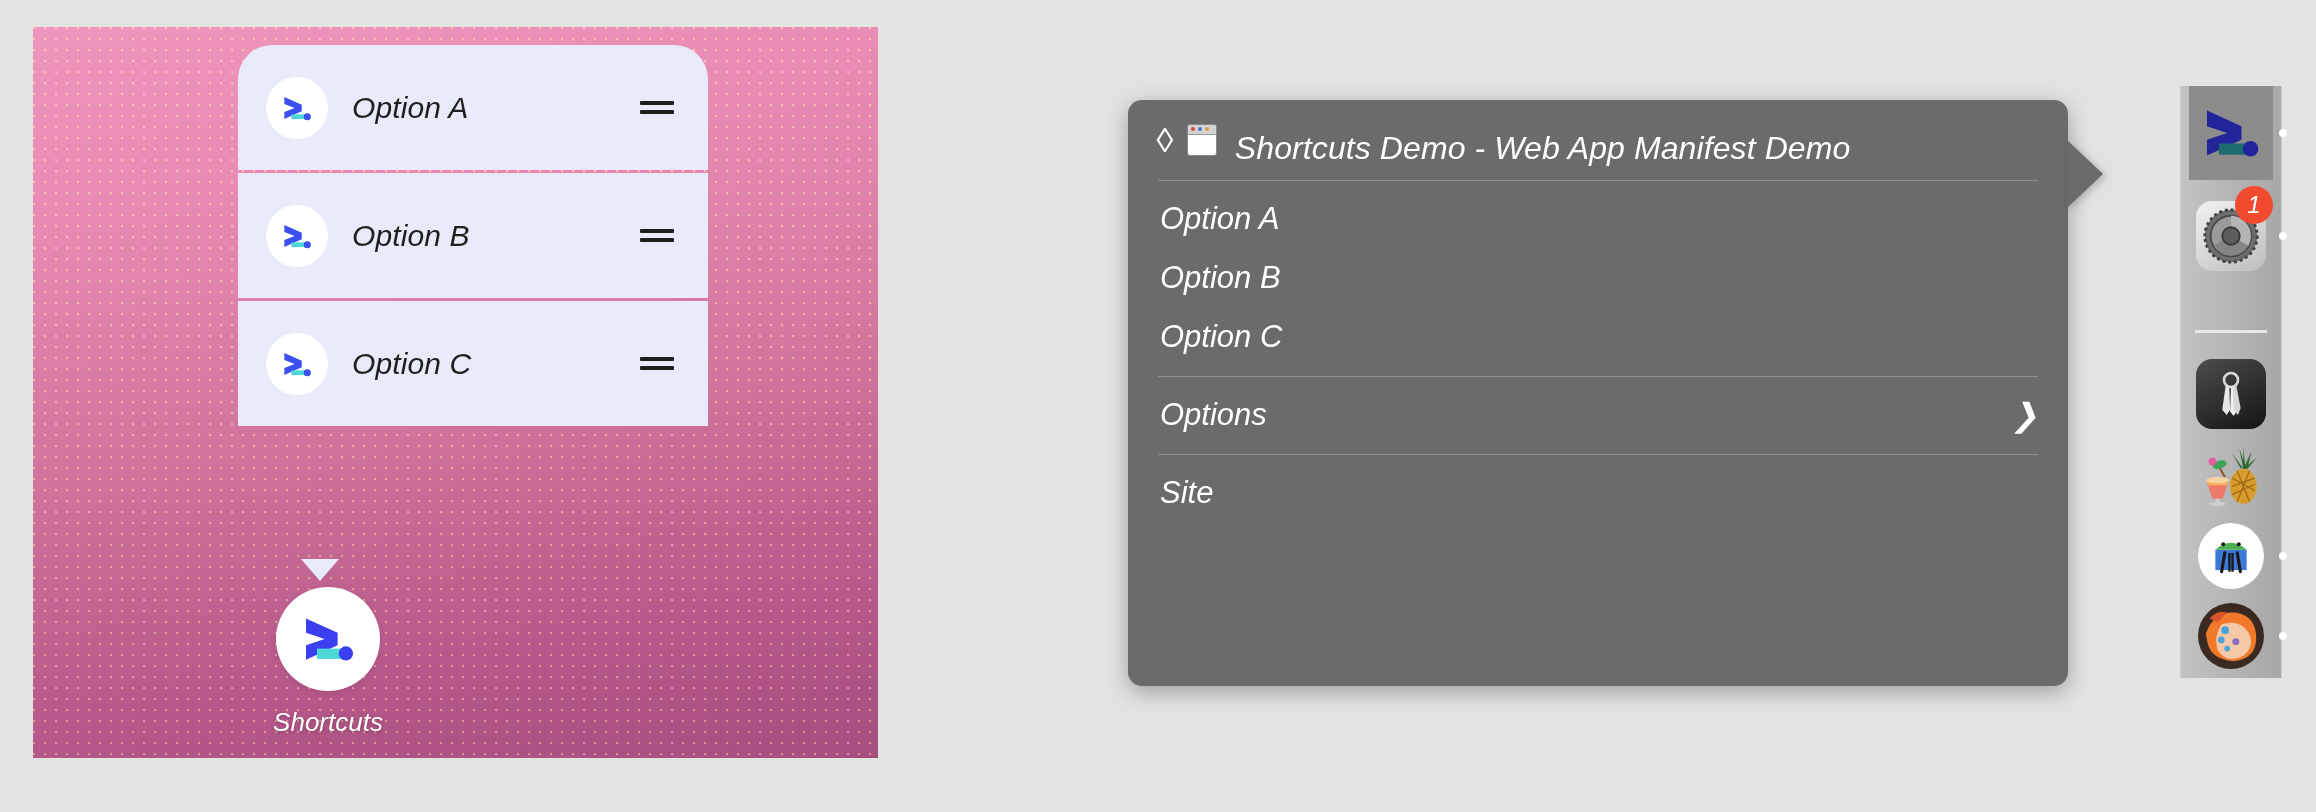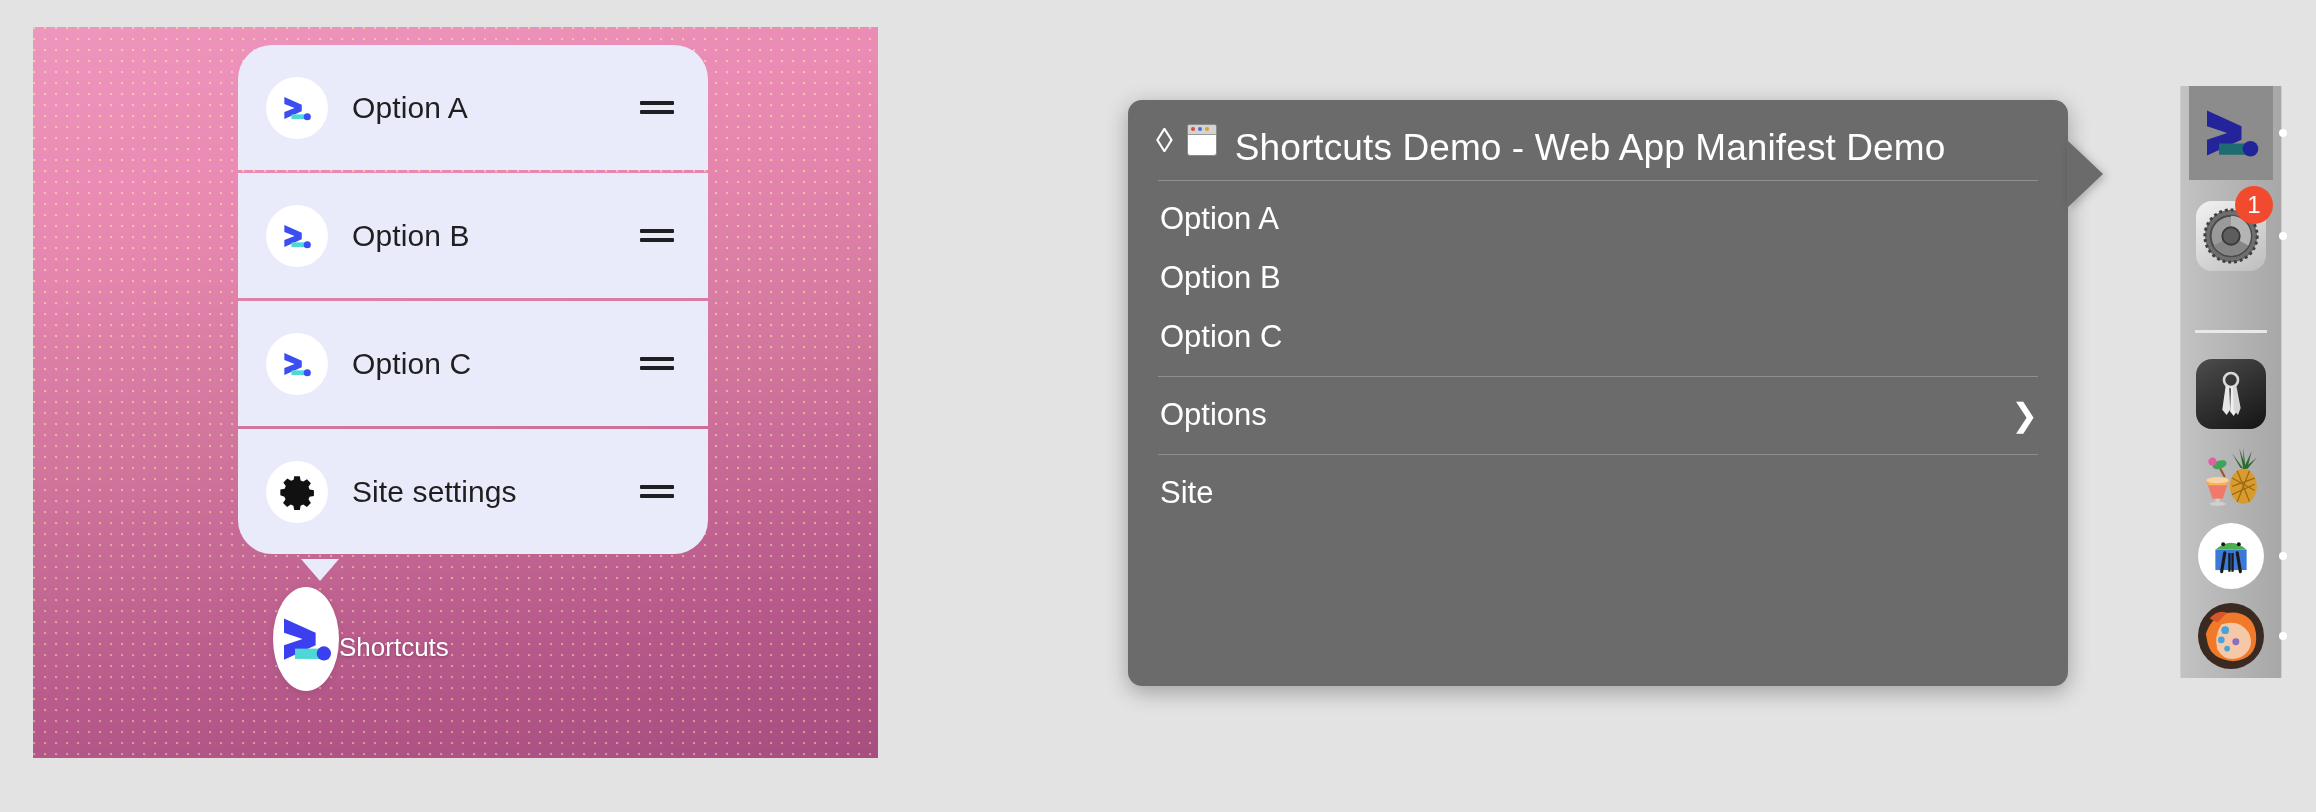--- a/index.html
+++ b/index.html
@@ -10,20 +10,21 @@
     height: 812px;
     overflow: hidden;
     font-family: "Liberation Sans", sans-serif;
   }
 
   #stage {
     position: relative;
     width: 2316px;
     height: 812px;
     background: #e3e3e4;
+    font-style: italic;
   }
 
   
   #pink-panel {
     position: absolute;
     left: 33px;
     top: 27px;
     width: 845px;
     height: 731px;
     background:
@@ -115,21 +116,21 @@
     z-index: 2;
   }
 
   
   #app-launcher {
     position: absolute;
     left: 240px;
     top: 560px;
     width: 110px;
     display: flex;
-    flex-direction: row;
+    flex-direction: column;
     align-items: center;
     z-index: 3;
   }
   #app-icon-circle {
     width: 104px;
     height: 104px;
     border-radius: 50%;
     background: #ffffff;
     display: flex;
     align-items: center;
@@ -208,21 +209,21 @@
     top: 2px;
     width: 4px; height: 4px;
     border-radius: 50%;
   }
   #menu-window-icon .d1 { left: 3px;  background: #e04a3a; }
   #menu-window-icon .d2 { left: 10px; background: #4a6fd0; }
   #menu-window-icon .d3 { left: 17px; background: #d8a23a; }
 
   #menu-title {
     color: #ffffff;
-    font-size: 37px;
+    font-size: 32px;
     white-space: nowrap;
     letter-spacing: 0.1px;
     margin-top: 16px;
   }
 
   .menu-sep {
     height: 1px;
     background: #8f8f8f;
     margin: 0 30px;
   }
@@ -374,33 +375,20 @@
             <circle cx="37" cy="35" r="4.5" fill="#3b4ef0"></circle>
           </svg>
         </div>
         <div class="card-label">Option C</div>
         <div class="card-handle">
           <span></span>
             <span></span>
         </div>
       </div>
 
-      <div class="shortcut-card last">
-        <div class="card-icon-wrap">
-          <svg width="40" height="40" viewBox="0 0 48 48">
-            <path fill="#111111" d="M24 16.5a7.5 7.5 0 1 0 0 15 7.5 7.5 0 0 0 0-15zm0 4.6a2.9 2.9 0 1 1 0 5.8 2.9 2.9 0 0 1 0-5.8z"></path>
-            <path fill="#111111" d="M20.6 5h6.8l.9 5.2 3.2 1.3 4.4-2.9 4.8 4.8-2.9 4.4 1.3 3.2 5.2.9v6.8l-5.2.9-1.3 3.2 2.9 4.4-4.8 4.8-4.4-2.9-3.2 1.3-.9 5.2h-6.8l-.9-5.2-3.2-1.3-4.4 2.9-4.8-4.8 2.9-4.4-1.3-3.2L4 27.8v-6.8l5.2-.9 1.3-3.2-2.9-4.4 4.8-4.8 4.4 2.9 3.2-1.3z"></path>
-          </svg>
-        </div>
-        <div class="card-label">Site settings</div>
-        <div class="card-handle">
-          <span></span>
-            <span></span>
-        </div>
-      </div>
     </div>
 
     <div id="card-tail"></div>
 
     <div id="app-launcher">
       <div id="app-icon-circle">
         <svg width="66" height="66" viewBox="0 0 48 48">
           <path d="M8 9 L8 19.5 L21.5 24 L8 28.5 L8 39 L31 28.5 L31 19.5 Z" fill="#3b3ff0"></path>
           <path d="M16 31 L38 31 L38 38.5 L16 38.5 Z" fill="#4ed7d7"></path>
           <circle cx="37" cy="34.5" r="5.2" fill="#3b3ff0"></circle>

